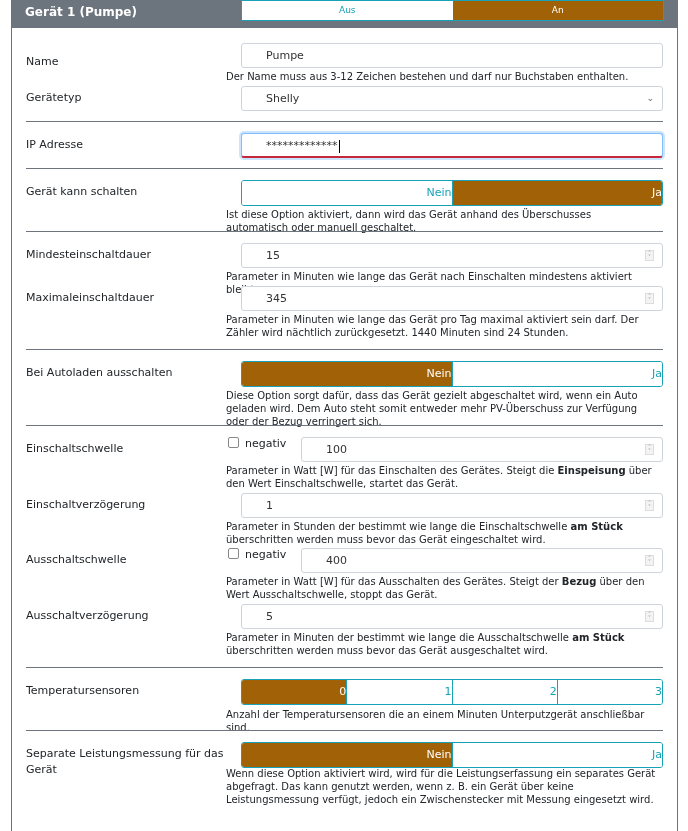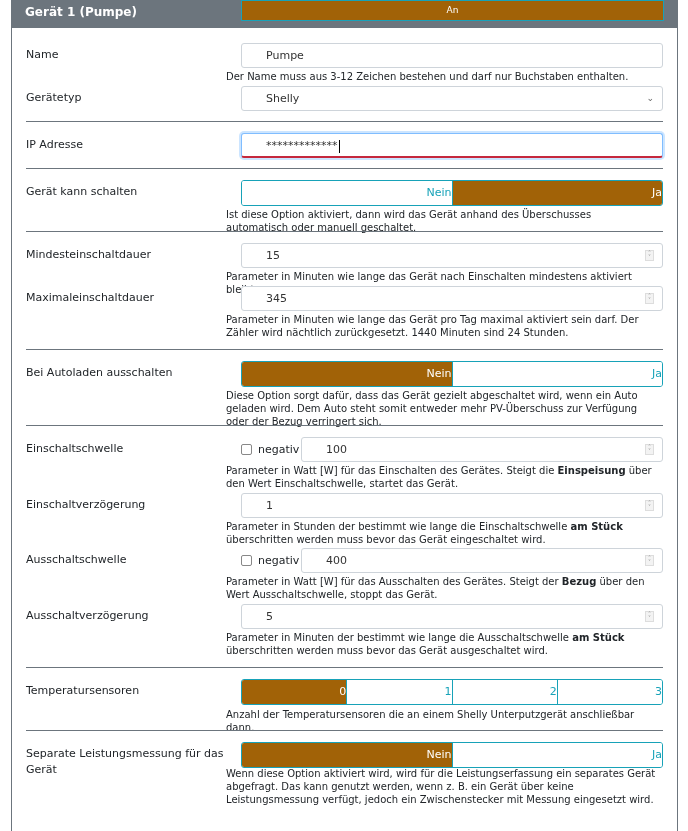--- a/index.html
+++ b/index.html
@@ -51,40 +51,41 @@
     position: absolute; left: 226px; width: 430px; font-size: 10px; line-height: 13px; color: #212529;
   }
   .help b { font-weight: bold; }
   .hr { position: absolute; left: 26px; width: 637px; height: 1px; background: #6c757d; }
   .toggle {
     position: absolute; left: 241px; width: 422px; height: 26px; display: flex;
     border: 1px solid #17a2b8; border-radius: 3px; overflow: hidden;
   }
   .toggle .opt { flex: 1; font-size: 11px; text-align: right; line-height: 24px; }
   .toggle .opt + .opt { border-left: 1px solid #17a2b8; }
-  .neg-wrap { position: absolute; left: 241px; height: 25px; display: flex; align-items: center; }
+  .neg-wrap { position: absolute; left: 228px; height: 25px; display: flex; }
   .checkbox {
     width: 11px; height: 11px; border: 1px solid #888; border-radius: 2px; background: #fff; margin-right: 6px;
   }
   .neg-label { font-size: 11px; color: #212529; }
   .input.short { left: 301px; width: 362px; }
 </style>
 </head>
 <body>
 
 <div class="card"></div>
 
 <div class="card-header">
   <span class="card-title">Gerät 1 (Pumpe)</span>
   <div class="hdr-toggle">
+    <div class="opt off">Aus</div>
     <div class="opt on">An</div>
   </div>
 </div>
 
-<div class="label" style="top:47px">Name</div>
+<div class="label" style="top:54px">Name</div>
 <div class="input" style="top:43px">Pumpe</div>
 <div class="help" style="top:70px">Der Name muss aus 3-12 Zeichen bestehen und darf nur Buchstaben enthalten.</div>
 
 <div class="label" style="top:90px">Gerätetyp</div>
 <div class="input" style="top:86px">
   <span>Shelly</span>
   <span class="select-arrow">⌄</span>
 </div>
 
 <div class="hr" style="top:121px"></div>
@@ -168,21 +169,21 @@
 
 <div class="hr" style="top:667px"></div>
 
 <div class="label" style="top:683px">Temperatursensoren</div>
 <div class="toggle" style="top:679px">
   <div class="opt on">0</div>
   <div class="opt off">1</div>
   <div class="opt off">2</div>
   <div class="opt off">3</div>
 </div>
-<div class="help" style="top:708px">Anzahl der Temperatursensoren die an einem Shelly Unterputzgerät anschließbar dann.</div>
+<div class="help" style="top:708px">Anzahl der Temperatursensoren die an einem Minuten Unterputzgerät anschließbar sind.</div>
 
 <div class="hr" style="top:730px"></div>
 
 <div class="label" style="top:746px; width:200px">Separate Leistungsmessung für das Gerät</div>
 <div class="toggle" style="top:742px">
   <div class="opt on">Nein</div>
   <div class="opt off">Ja</div>
 </div>
 <div class="help" style="top:767px">Wenn diese Option aktiviert wird, wird für die Leistungserfassung ein separates Gerät abgefragt. Das kann genutzt werden, wenn z. B. ein Gerät über keine Leistungsmessung verfügt, jedoch ein Zwischenstecker mit Messung eingesetzt wird.</div>
 

